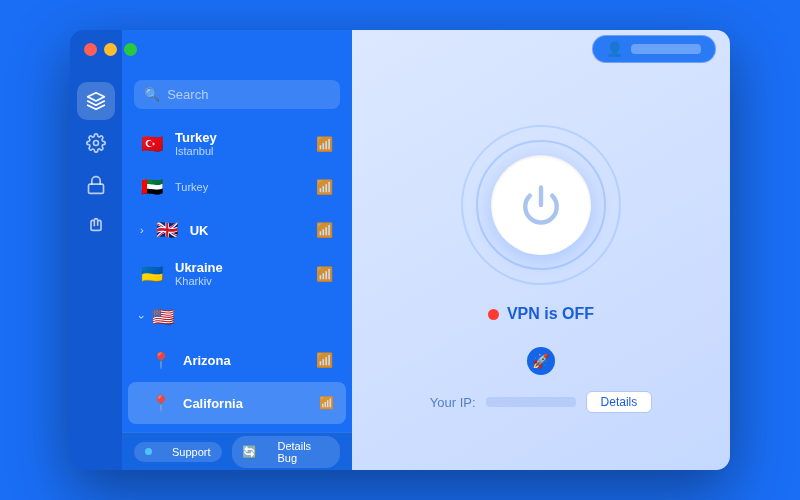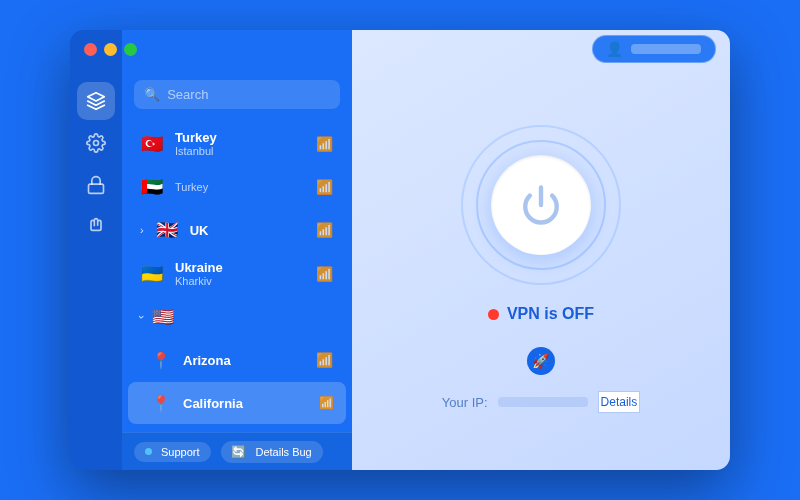--- a/index.html
+++ b/index.html
@@ -307,22 +307,22 @@
     }
     .ip-value {
       background: rgba(100,140,220,0.2);
       height: 10px;
       width: 90px;
       border-radius: 4px;
     }
     .details-btn {
       background: #fff;
       border: 1.5px solid #b0c8f5;
-      border-radius: 0;
-      padding: 3px 2px;
+      border-radius: 6px;
+      padding: 3px 14px;
       font-size: 12px;
       color: #1a5dd8;
       cursor: pointer;
       font-weight: 500;
     }
 
     
     .bottom-bar {
       position: absolute;
       bottom: 0;
@@ -332,21 +332,21 @@
       background: #1565e0;
       display: flex;
       align-items: center;
       padding: 0 12px;
       gap: 10px;
       border-top: 1px solid rgba(255,255,255,0.1);
     }
     .bottom-btn {
       display: flex;
       align-items: center;
-      gap: 9px;
+      gap: 20px;
       background: rgba(255,255,255,0.15);
       border-radius: 14px;
       padding: 4px 11px;
       color: #fff;
       font-size: 11px;
       cursor: pointer;
     }
     .bottom-btn-dot {
       width: 7px;
       height: 7px;

